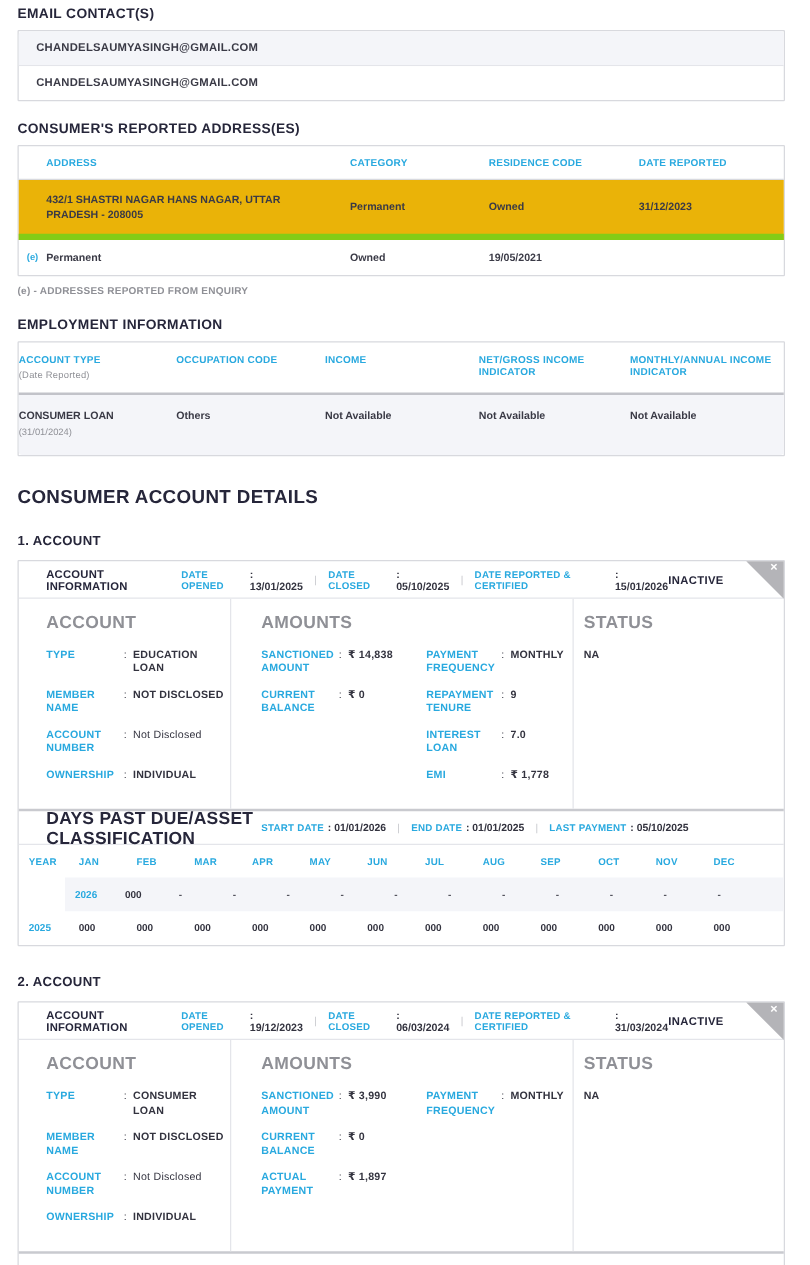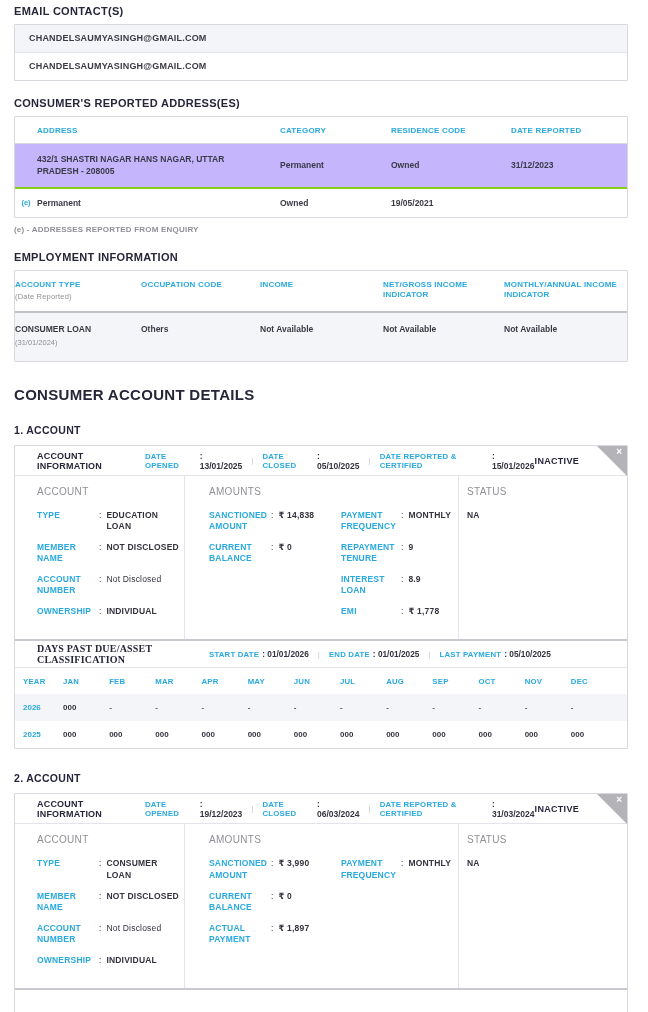--- a/index.html
+++ b/index.html
@@ -18,21 +18,21 @@
   
   .email-row{height:27px;line-height:27px;padding-left:14px;font-size:9px;font-weight:bold;color:#3a3a46;letter-spacing:.2px;}
   .email-row.alt{background:#f4f5f9;border-bottom:1px solid #e4e5ea;border-radius:3px 3px 0 0;}
   .mb12{margin-bottom:14px;}
 
   
   .thead{color:#29a9df;font-weight:bold;font-size:8px;letter-spacing:.2px;}
   .addr-grid{display:grid;grid-template-columns:22px 243px 111px 120px 118px;align-items:center;}
   .addr-head{height:26px;border-bottom:1px solid #d8d9de;}
   .addr-row{padding:9px 0;font-size:8.5px;font-weight:bold;color:#3a3a46;}
-  .addr-row.alt{background:#c4b5fd;border-bottom:2px solid #84cc16;}
+  .addr-row.alt{background:#eab308;border-bottom:5px solid #84cc16;}
   .addr-text{line-height:1.45;padding-right:14px;}
   .marker{color:#29a9df;font-size:7.5px;font-weight:bold;text-align:center;}
   .footnote{font-size:8px;color:#8f9096;font-weight:bold;letter-spacing:.2px;margin:7px 0 0 0;}
 
   .emp-grid{display:grid;grid-template-columns:126px 119px 123px 121px 125px;padding-left:8px;}
   .emp-head{padding:9px 0 8px 0;border-bottom:2px solid #c2c3c9;}
   .emp-head .sub{display:block;color:#8f9096;font-weight:normal;font-size:7.5px;margin-top:2px;}
   .emp-row{background:#f4f5f9;padding:11px 0 13px 0;font-size:8.5px;font-weight:bold;color:#3a3a46;border-radius:0 0 3px 3px;}
   .emp-row .sub{display:block;color:#8f9096;font-weight:normal;font-size:7.5px;margin-top:3px;}
   .hw{line-height:1.35;padding-right:10px;}
@@ -46,41 +46,41 @@
   .pipe{color:#c6c7cc;margin:0 9px;font-size:8px;}
   .badge{margin-left:auto;margin-right:26px;font-weight:bold;color:#26263a;font-size:9px;letter-spacing:.3px;}
   .ribbon{position:absolute;top:0;right:0;width:0;height:0;border-top:30px solid #b4b4b8;border-left:30px solid transparent;}
   .ribbon-x{position:absolute;top:1px;right:5px;color:#fff;font-size:10px;font-weight:bold;line-height:1;}
 
   .acct-body{display:grid;grid-template-columns:169px 275px auto;}
   .col{padding:10px 0 12px 0;}
   .col1{padding-left:22px;}
   .col2{border-left:1px solid #e4e5ea;border-right:1px solid #e4e5ea;padding-left:24px;padding-right:6px;}
   .col3{padding-left:8px;}
-  .col-label{font-size:10px;color:#8f9096;font-weight:normal;letter-spacing:.3px;margin-bottom:13px;}
+  .col-label{font-size:14px;color:#8f9096;font-weight:bold;letter-spacing:.3px;margin-bottom:13px;}
   .kv{display:flex;font-size:8.5px;margin-bottom:10px;line-height:1.3;}
   .kv .k{width:62px;flex:none;color:#29a9df;font-weight:bold;letter-spacing:.2px;}
   .kv .c{flex:none;margin:0 5px 0 0;color:#33333f;}
   .kv .v{font-weight:bold;color:#33333f;letter-spacing:.2px;}
   .kv .v.normal{font-weight:normal;}
   .amounts{display:flex;}
   .am-left{width:132px;flex:none;}
   .am-right{flex:1;}
   .am-right .kv .k{width:60px;}
   .status-val{font-size:8.5px;font-weight:bold;color:#33333f;}
 
   
   .dpd-bar{display:flex;align-items:center;height:26px;border-top:2px solid #c9cacf;padding:0 22px;font-size:8.3px;}
-  .dpd-title{font-weight:bold;color:#26263a;font-size:10px;letter-spacing:.2px;width:172px;flex:none;font-family:Liberation Serif, serif;}
+  .dpd-title{font-weight:bold;color:#26263a;font-size:14px;letter-spacing:.2px;width:172px;flex:none;}
   .dpd-grid{display:grid;grid-template-columns:40px repeat(12,1fr);align-items:center;padding:0 10px 0 8px;}
   .dpd-headrow{height:26px;border-top:1px solid #e4e5ea;}
   .dpd-head{color:#29a9df;font-weight:bold;font-size:7.8px;letter-spacing:.2px;}
   .dpd-year{color:#29a9df;font-weight:bold;font-size:8px;}
   .dpd-row{height:27px;}
-  .dpd-row.alt{background:#f4f5f9;}
+  .dpd-row.alt{background:#f4f5f9;margin-left:37px;}
   .dpd-cell{font-size:8px;font-weight:bold;color:#33333f;}
   .dpd-cell.dash{color:#55555f;}
 </style>
 </head>
 <body>
 
 <div class="page">
 
   <div class="h-sec">EMAIL CONTACT(S)</div>
   <div class="card mb12">
@@ -199,21 +199,21 @@
                 <span class="v">MONTHLY</span>
               </div>
             <div class="kv">
                 <span class="k">REPAYMENT TENURE</span>
                 <span class="c">:</span>
                 <span class="v">9</span>
               </div>
             <div class="kv">
                 <span class="k">INTEREST LOAN</span>
                 <span class="c">:</span>
-                <span class="v">8.9</span>
+                <span class="v">7.0</span>
               </div>
             <div class="kv">
                 <span class="k">EMI</span>
                 <span class="c">:</span>
                 <span class="v">₹ 1,778</span>
               </div>
           </div>
         </div>
       </div>
       <div class="col col3">

